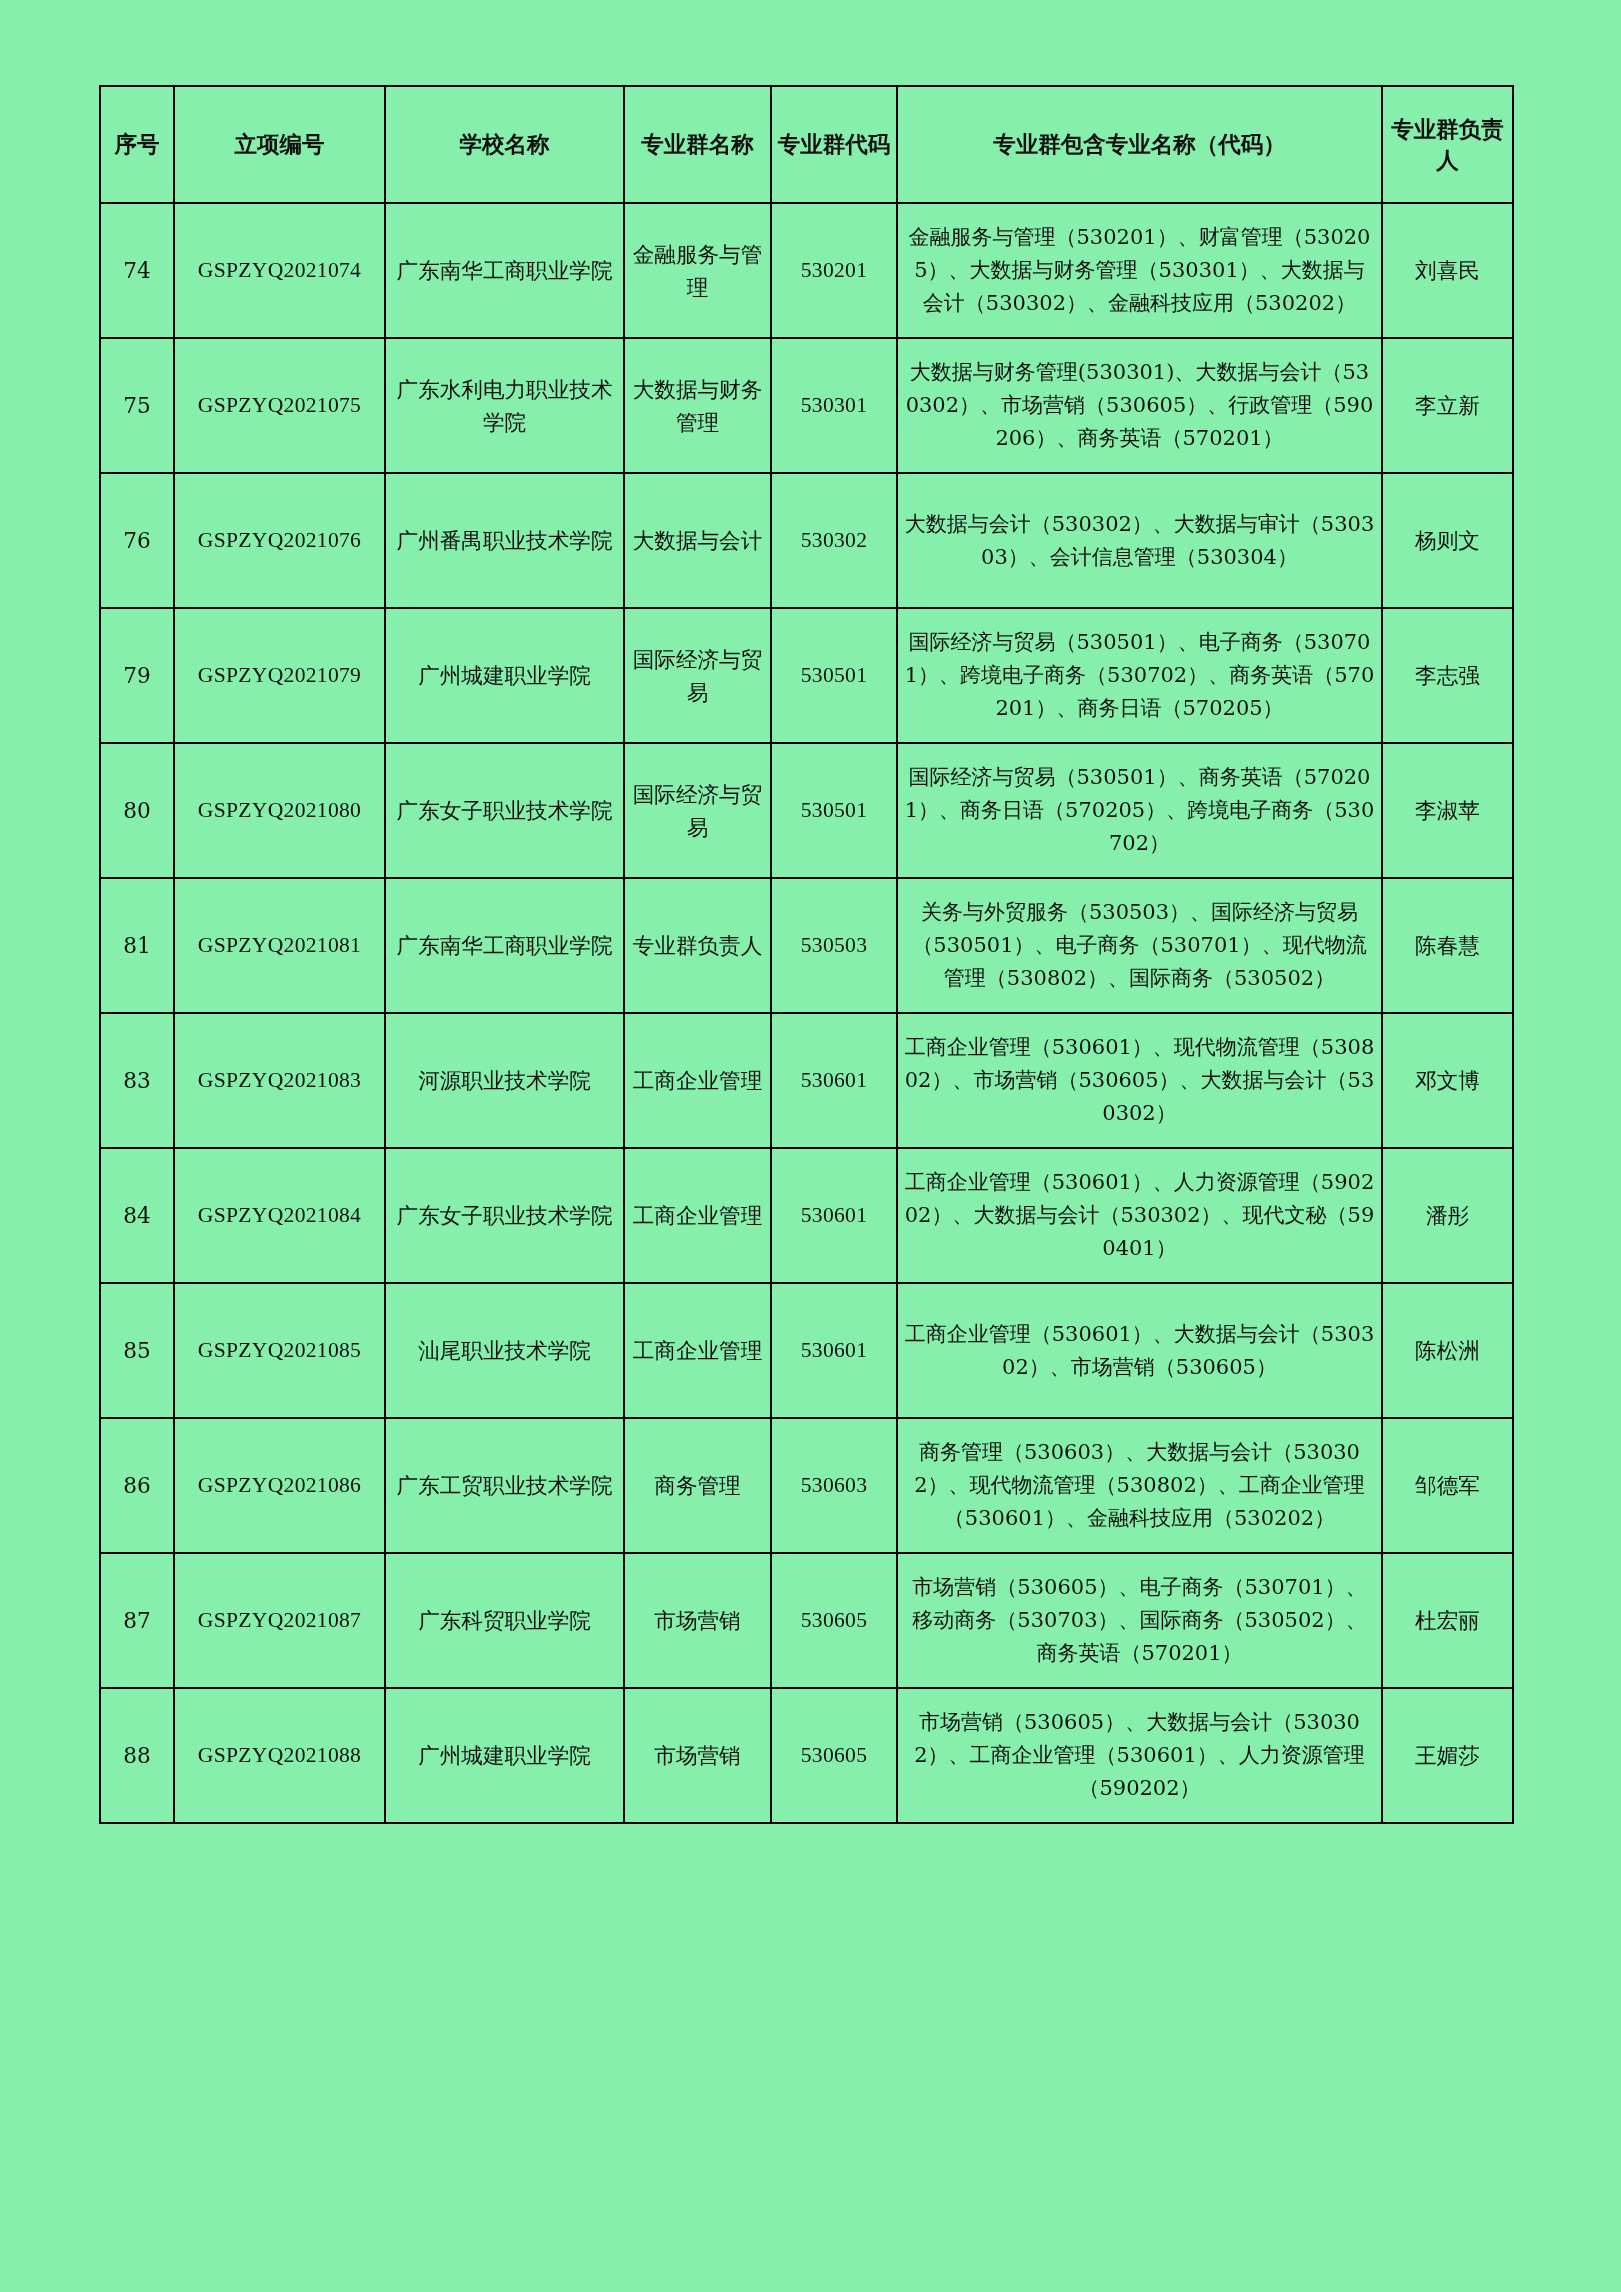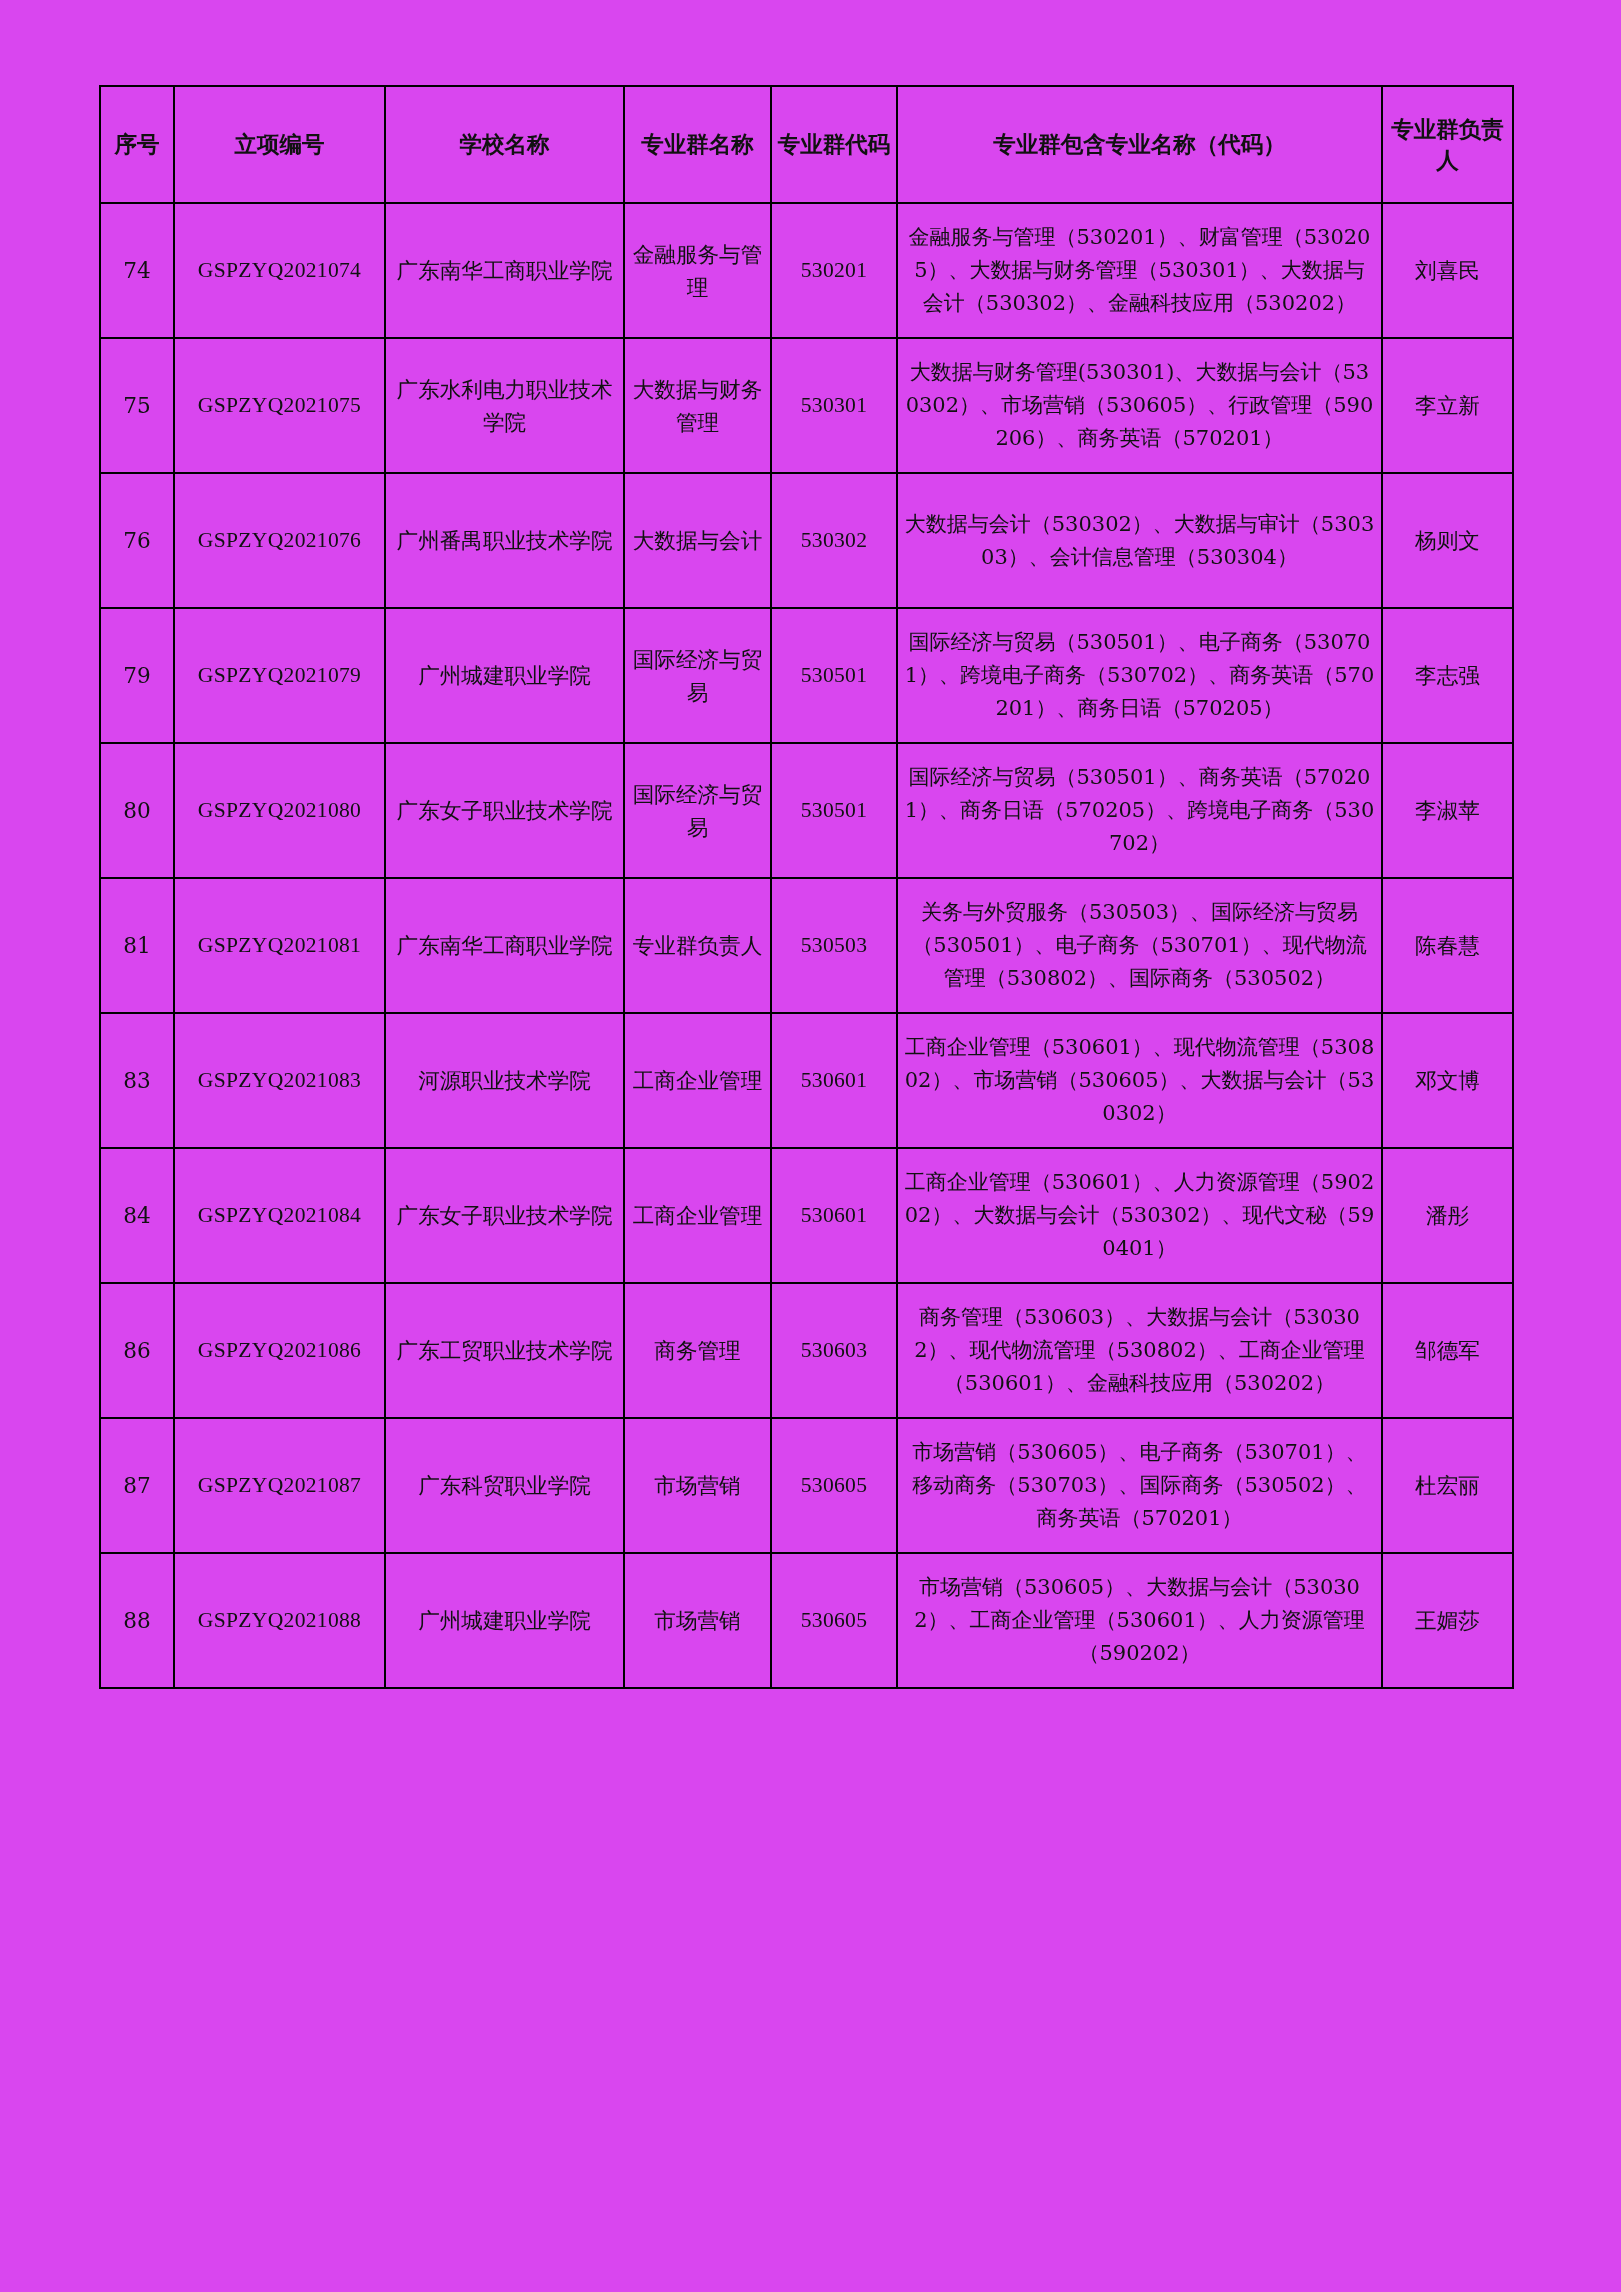--- a/index.html
+++ b/index.html
@@ -1,17 +1,17 @@
 <!DOCTYPE html>
 <html><head>
 <meta charset="utf-8">
 <style>
   html, body { margin: 0; padding: 0; background: #ffffff; }
   body { width: 1621px; height: 2293px; position: relative; overflow: hidden; }
-  .page { position: absolute; left: 0; top: 0; width: 1621px; height: 2293px; background: #d946ef; }
+  .page { position: absolute; left: 0; top: 0; width: 1621px; height: 2293px; background: #86efac; }
   table.grid {
     position: absolute; left: 99px; top: 85px;
     border-collapse: collapse; table-layout: fixed;
     width: 1414px;
     font-family: "DejaVu Serif", "Liberation Serif", serif;
     color: #111;
   }
   table.grid td, table.grid th {
     border: 2.9px solid #000;
     text-align: center; vertical-align: middle;
@@ -130,20 +130,29 @@
   <tr class="data">
     <td>84</td>
     <td class="code-id">GSPZYQ2021084</td>
     <td>广东女子职业技术学院</td>
     <td>工商企业管理</td>
     <td class="code-id">530601</td>
     <td class="majors">工商企业管理（530601）、人力资源管理（590202）、大数据与会计（530302）、现代文秘（590401）</td>
     <td>潘彤</td>
   </tr>
 
+  <tr class="data">
+    <td>85</td>
+    <td class="code-id">GSPZYQ2021085</td>
+    <td>汕尾职业技术学院</td>
+    <td>工商企业管理</td>
+    <td class="code-id">530601</td>
+    <td class="majors">工商企业管理（530601）、大数据与会计（530302）、市场营销（530605）</td>
+    <td>陈松洲</td>
+  </tr>
 
   <tr class="data">
     <td>86</td>
     <td class="code-id">GSPZYQ2021086</td>
     <td>广东工贸职业技术学院</td>
     <td>商务管理</td>
     <td class="code-id">530603</td>
     <td class="majors">商务管理（530603）、大数据与会计（530302）、现代物流管理（530802）、工商企业管理（530601）、金融科技应用（530202）</td>
     <td>邹德军</td>
   </tr>

